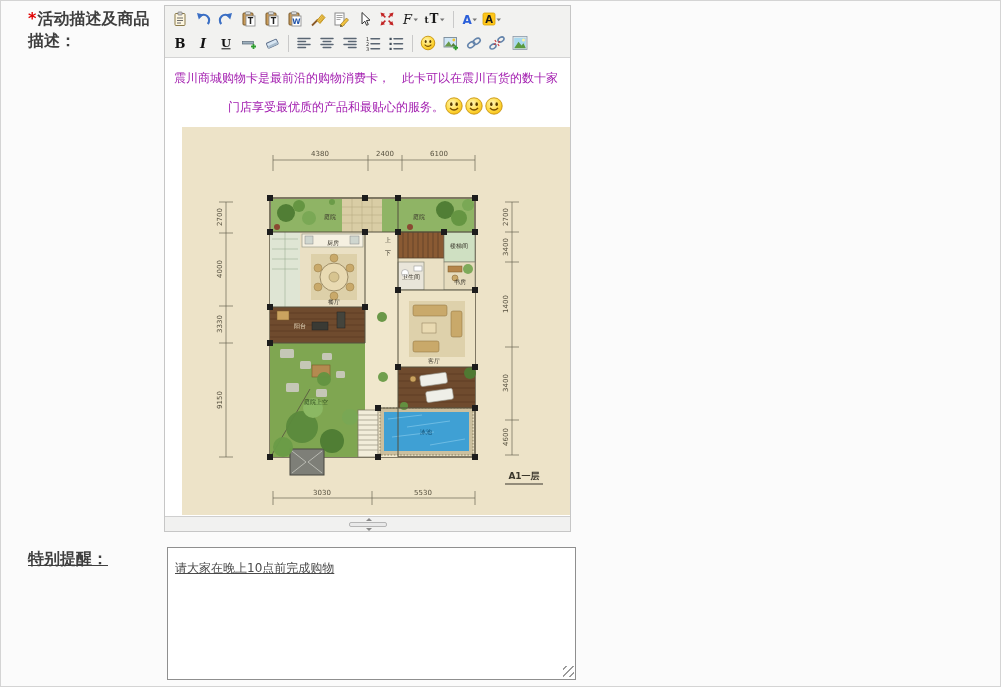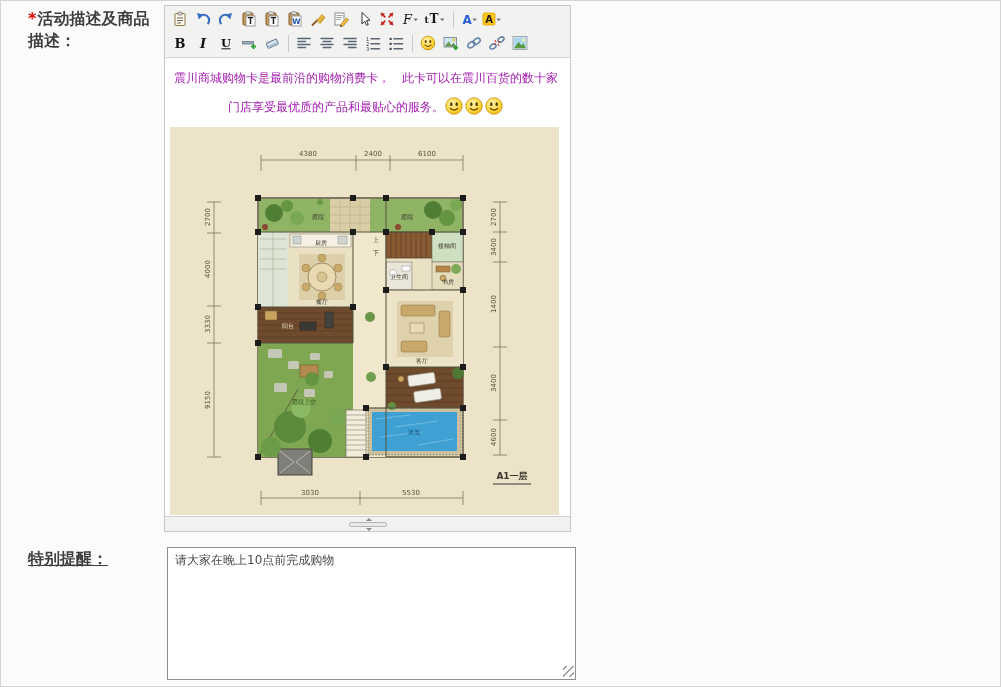--- a/index.html
+++ b/index.html
@@ -23,37 +23,37 @@
   .tb-btn { width:22px; height:22px; display:flex; align-items:center; justify-content:center;
             margin-right:1px; border:1px solid transparent; border-radius:2px; cursor:pointer; }
   .tb-sep { width:1px; height:17px; background:#c9c9c9; margin:0 4px; }
   .tb-txt { font-family:"DejaVu Serif","Liberation Serif",serif; color:#1a1a1a; }
 
   
   .edit-area { height:458px; overflow:hidden; background:#fff; cursor:text; }
   .edit-area p { margin:6px 0 0 0; padding:0 0 0 5px; width:397px; font-size:12px;
                  line-height:29px; color:#a21caf; letter-spacing:0; word-break:break-all;text-align:center; }
   .smiley { display:inline-block; vertical-align:-4px; margin:0 1px; }
-  .img-wrap { margin:5px 0 0 5px; width:418px; height:388px; }
+  .img-wrap { margin:5px 0 0 17px; width:418px; height:388px; }
 
   
   .statusbar { height:15px; background:#f1f1f0; border-top:1px solid #cfcfcf;
                display:flex; align-items:center; justify-content:center; cursor:row-resize; }
   .grip-bar { width:38px; height:5px; background:#e9e9e9; border:1px solid #b5b5b5;
               border-radius:2px; position:relative; }
   .grip-bar:before, .grip-bar:after { content:""; position:absolute; left:16px;
               border-left:3px solid transparent; border-right:3px solid transparent; }
   .grip-bar:before { top:-5px; border-bottom:3px solid #8a8a8a; }
   .grip-bar:after  { bottom:-5px; border-top:3px solid #8a8a8a; }
 
   
   .ta-wrap { position:absolute; left:166px; top:546px; width:409px; height:133px; }
   .ta-wrap textarea { width:100%; height:100%; border:1px solid #8f8f8f; background:#fff;
                       resize:none; font-family:"DejaVu Sans","Liberation Sans",sans-serif;
-                      font-size:12px; color:#4a4a4a; padding:3px 7px; line-height:18px; outline:none; }
+                      font-size:12px; color:#4a4a4a; padding:11px 7px; line-height:18px; outline:none;text-decoration:underline; }
   .ta-grip { position:absolute; right:2px; bottom:3px; width:11px; height:11px; pointer-events:none;
              background:repeating-linear-gradient(135deg, transparent 0 2px, #9a9a9a 2px 3px, transparent 3px 5px); }
 
   svg { display:block; }
   .icon-stroke { stroke:#5a6673; stroke-width:1.5; stroke-linecap:round; }
 </style>
 </head>
 <body>
 
 <div class="page">

